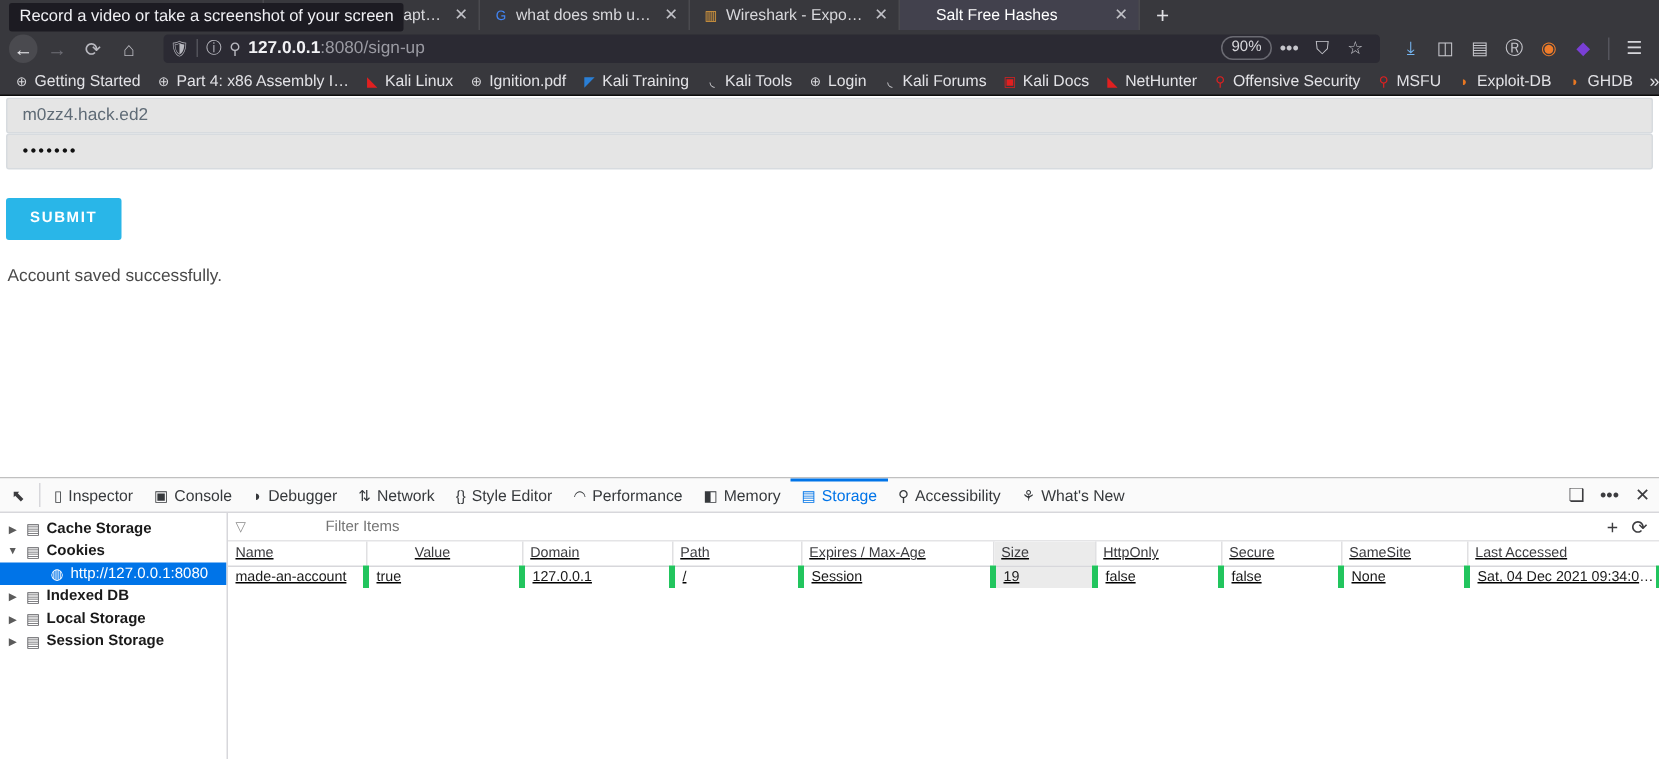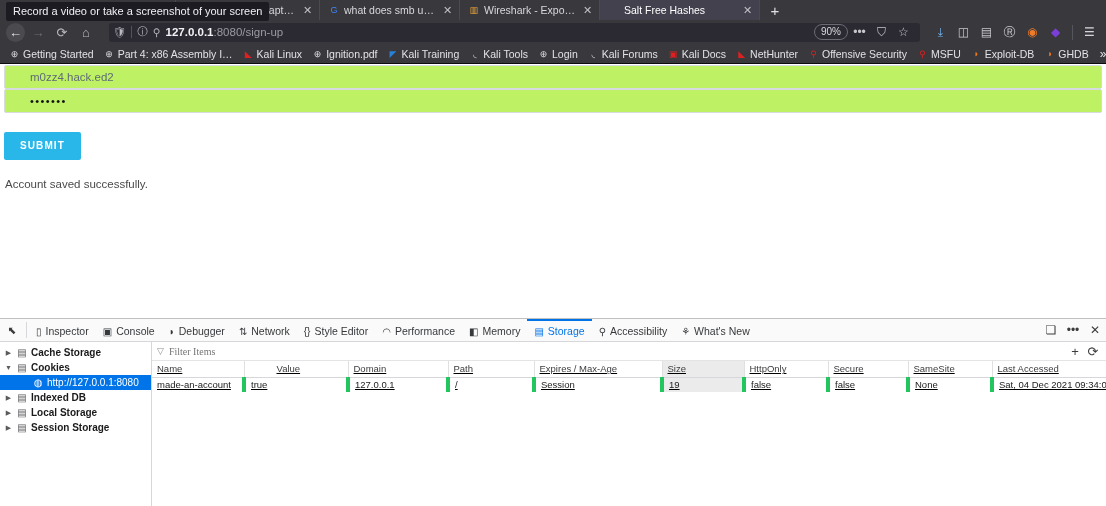--- a/index.html
+++ b/index.html
@@ -119,22 +119,22 @@
     letter-spacing: 0.2px; line-height: 38px;
     border-bottom: 1px solid #9a9a9a;
     display: inline-block; padding: 0 2px 1px 0; margin-top: 1px;
   }
   .field-label {
     font-size: 11.5px; font-weight: 700; color: #33383d;
     margin-top: 19px; margin-bottom: 4px; padding-left: 1px;
   }
   .text-input {
     width: 1098px; height: 24px; border: 1px solid #d7dbdf;
-    border-radius: 2px; background: #bef264;
-    font-size: 11.5px; color: #5f6b76; padding: 0 25px;
+    border-radius: 2px; background: #e5e5e5;
+    font-size: 11.5px; color: #5f6b76; padding: 0 10px;
     display: flex; align-items: center;
   }
   .text-input.pw { letter-spacing: 1.4px; font-size: 11px; color: #111; }
   #submit-button {
     margin-top: 19px; background: #29b6e8; color: #ffffff;
     border: none; border-radius: 2px;
     font-size: 10px; font-weight: 600; letter-spacing: 1.1px;
     padding: 8px 16px 9px; cursor: pointer;
     font-family: "Liberation Sans", sans-serif;
   }
@@ -196,22 +196,22 @@
 
   
   #storage-pane { flex: 1 1 auto; display: flex; flex-direction: column; min-width: 0; }
   #filter-row {
     height: 19px; display: flex; align-items: center;
     border-bottom: 1px solid #e4e4e6; background: #fff; padding-left: 5px;
   }
   #filter-icon { font-size: 9px; color: #8c8c8c; margin-right: 5px; }
   #filter-input {
     border: none; outline: none; font-size: 10px; color: #b1b1b3;
-    font-family: Liberation Serif, serif; background: transparent;
-    flex: 1 1 auto; height: 17px;
+    font-family: Liberation Sans, sans-serif; background: transparent;
+    flex: 1 1 auto; height: 17px; margin-left: 48px;
   }
   #filter-actions { display: flex; align-items: center; margin-right: 4px; }
   .filter-btn {
     width: 18px; text-align: center; font-size: 13px; color: #3c3c3f; cursor: pointer;
   }
   #cookie-table { width: 100%; border-collapse: collapse; table-layout: fixed; font-size: 9.5px; text-decoration: underline; }
   #cookie-table th {
     text-align: left; font-weight: 400; color: #3c3c3f;
     height: 16px; padding: 0 0 0 5px;
     border-right: 1px solid #e0e0e2; border-bottom: 1px solid #d7d7db;
@@ -467,21 +467,21 @@
       </div>
 
       <table id="cookie-table">
         <thead>
             <tr id="cookie-head">
               <th style="width: 92px;">Name</th>
               <th style="width: 104px; padding-left: 32px;">Value</th>
               <th style="width: 100px;">Domain</th>
               <th style="width: 86px;">Path</th>
               <th style="width: 128px;">Expires / Max-Age</th>
-              <th class="sorted" style="width: 82px;">Size</th>
+              <th class="sorted" style="width: 68px;">Size</th>
               <th style="width: 84px;">HttpOnly</th>
               <th style="width: 80px;">Secure</th>
               <th style="width: 84px;">SameSite</th>
               <th style="width: 128px;">Last Accessed</th>
             </tr>
           </thead>
         <tbody id="cookie-body">
             <tr>
               <td>made-an-account</td>
               <td>true</td>

